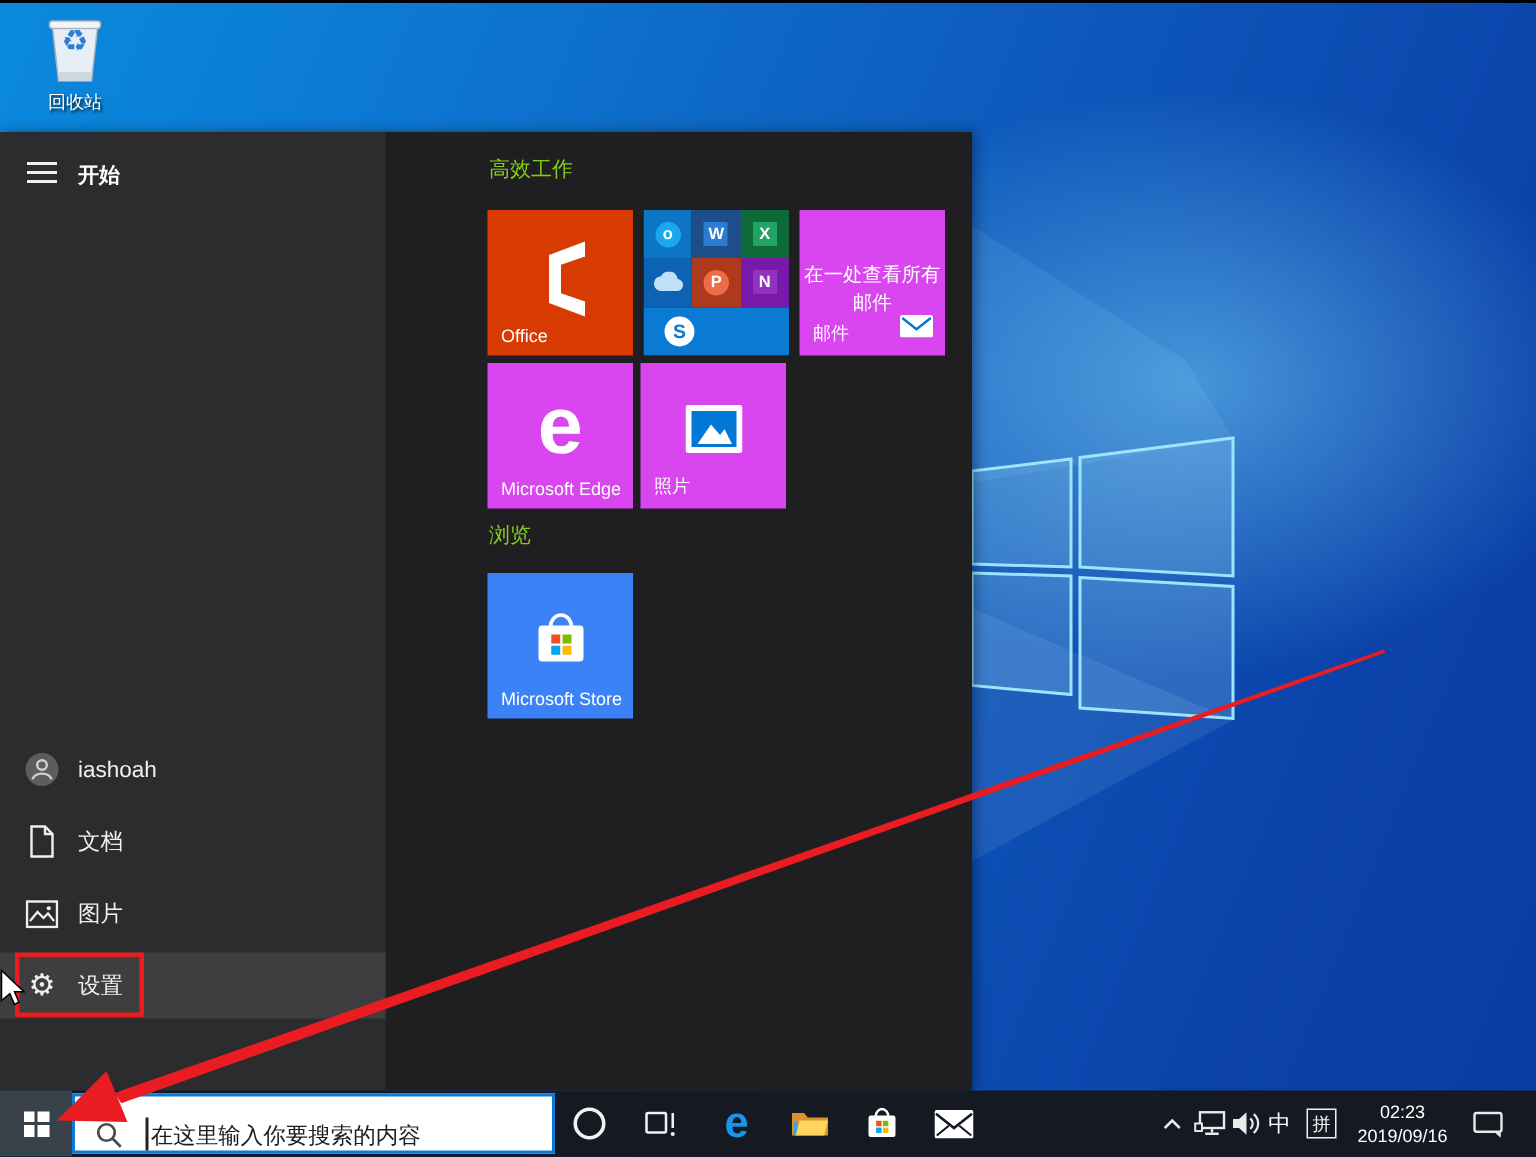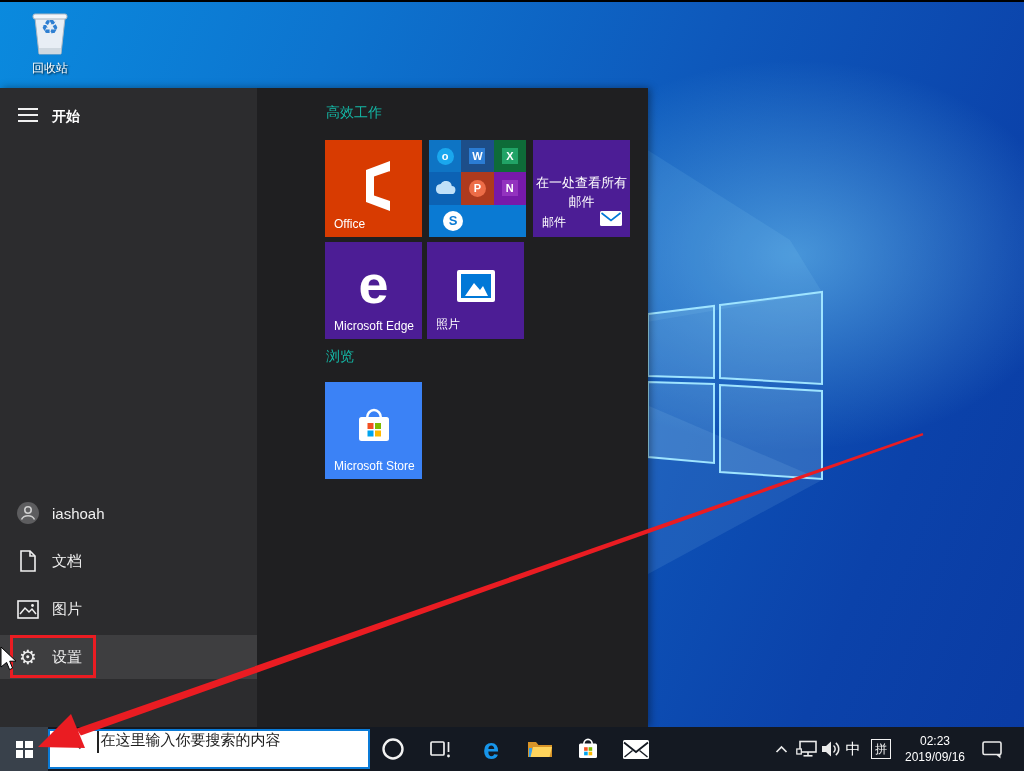--- a/index.html
+++ b/index.html
@@ -28,25 +28,25 @@
   .hamburger { position:absolute; left:18px; top:20px; width:20px; height:16px; cursor:pointer; }
   .hamburger i { display:block; height:2px; background:#f0f0f0; margin-bottom:4px; }
   .menu-title { position:absolute; left:52px; top:20px; font-size:14px; font-weight:bold; color:#fff; }
   .rail-item { position:absolute; left:0; width:257px; height:44px; display:flex; align-items:center; cursor:pointer; }
   .rail-item.hl { background:#3e3e40; }
   .rail-item .ric { width:24px; height:24px; margin-left:16px; display:flex; align-items:center; justify-content:center; flex:none; }
   .rail-item .rlabel { margin-left:12px; font-size:15px; color:#f0f0f0; }
   .gear-glyph { font-size:20px; color:#f0f0f0; line-height:1; }
 
   .tiles-pane { position:absolute; left:257px; top:0; width:391px; height:100%; }
-  .group-title { position:absolute; left:69px; font-size:14px; color:#14b8a6; }
+  .group-title { position:absolute; left:69px; font-size:14px; color:#84cc16; }
   .tile { position:absolute; width:97px; height:97px; color:#fff; cursor:pointer; overflow:hidden; }
   .tile .tlabel { position:absolute; left:9px; bottom:6px; font-size:12px; }
   .tile-office { background:#d83b01; }
-  .tile-blue { background:#4c1d95; }
+  .tile-blue { background:#d946ef; }
   .tile-store { background:#3b82f6; }
   .tile-center { display:flex; align-items:center; justify-content:center; }
 
   
   .suite { display:grid; width:97px; height:97px; grid-template-columns:1fr 1fr 1fr; grid-template-rows:32.3px 32.3px 32.4px; }
   .mini { display:flex; align-items:center; justify-content:center; }
   .badge { width:17px; height:17px; border-radius:50%; display:flex; align-items:center; justify-content:center; font-size:11px; font-weight:bold; color:#fff; }
   .sq-badge { width:16px; height:16px; display:flex; align-items:center; justify-content:center; font-size:11px; font-weight:bold; color:#fff; }
   .skype-row { grid-column:1 / span 3; display:flex; align-items:center; padding-left:14px; }
   .skype-badge { width:20px; height:20px; border-radius:50%; background:#fff; color:#0a7ad3; display:flex; align-items:center; justify-content:center; font-size:13px; font-weight:bold; }
@@ -54,21 +54,21 @@
   .mail-tile-text { position:absolute; left:0; top:34px; width:100%; text-align:center; font-size:13px; line-height:1.45; }
   .mail-caption { position:absolute; left:9px; bottom:6px; font-size:12px; }
   .mail-env { position:absolute; right:8px; bottom:7px; }
   .edge-glyph-big { font-size:54px; font-weight:bold; color:#fff; margin-top:-14px; }
 
   
   .taskbar { position:absolute; left:0; top:727px; width:1024px; height:44px; background:#141922; }
   .start-btn { position:absolute; left:0; top:0; width:48px; height:44px; background:#39414b; display:flex; align-items:center; justify-content:center; cursor:pointer; }
   .win-glyph { width:17px; height:17px; display:grid; grid-template-columns:1fr 1fr; grid-template-rows:1fr 1fr; gap:2px; }
   .win-glyph i { background:#fff; }
-  .search-box { position:absolute; left:48px; top:2px; width:322px; height:40px; background:#fff; border:2px solid #0a7bd7; display:flex; align-items:flex-start; cursor:text; }
+  .search-box { position:absolute; left:48px; top:2px; width:322px; height:40px; background:#fff; border:2px solid #0a7bd7; display:flex; align-items:flex-end; cursor:text; }
   .search-box .mag { margin-left:13px; flex:none; }
   .caret-bar { width:1.5px; height:22px; background:#222; margin-left:14px; flex:none; }
   .search-ph { margin-left:2px; font-size:15px; color:#1c1c1c; white-space:nowrap; }
   .tb-btn { position:absolute; top:0; width:46px; height:44px; display:flex; align-items:center; justify-content:center; cursor:pointer; }
   .edge-glyph-tb { font-size:29px; font-weight:bold; color:#1795ea; line-height:1; }
   .tray-txt { color:#fff; font-size:15px; }
   .ime-box { width:20px; height:20px; border:1.5px solid #f2f2f2; display:flex; align-items:center; justify-content:center; font-size:12px; color:#f2f2f2; }
   .clock { position:absolute; left:903px; top:0; width:64px; height:44px; display:flex; flex-direction:column; align-items:center; justify-content:center; color:#fff; font-size:12px; line-height:1.35; cursor:default; }
 
   

